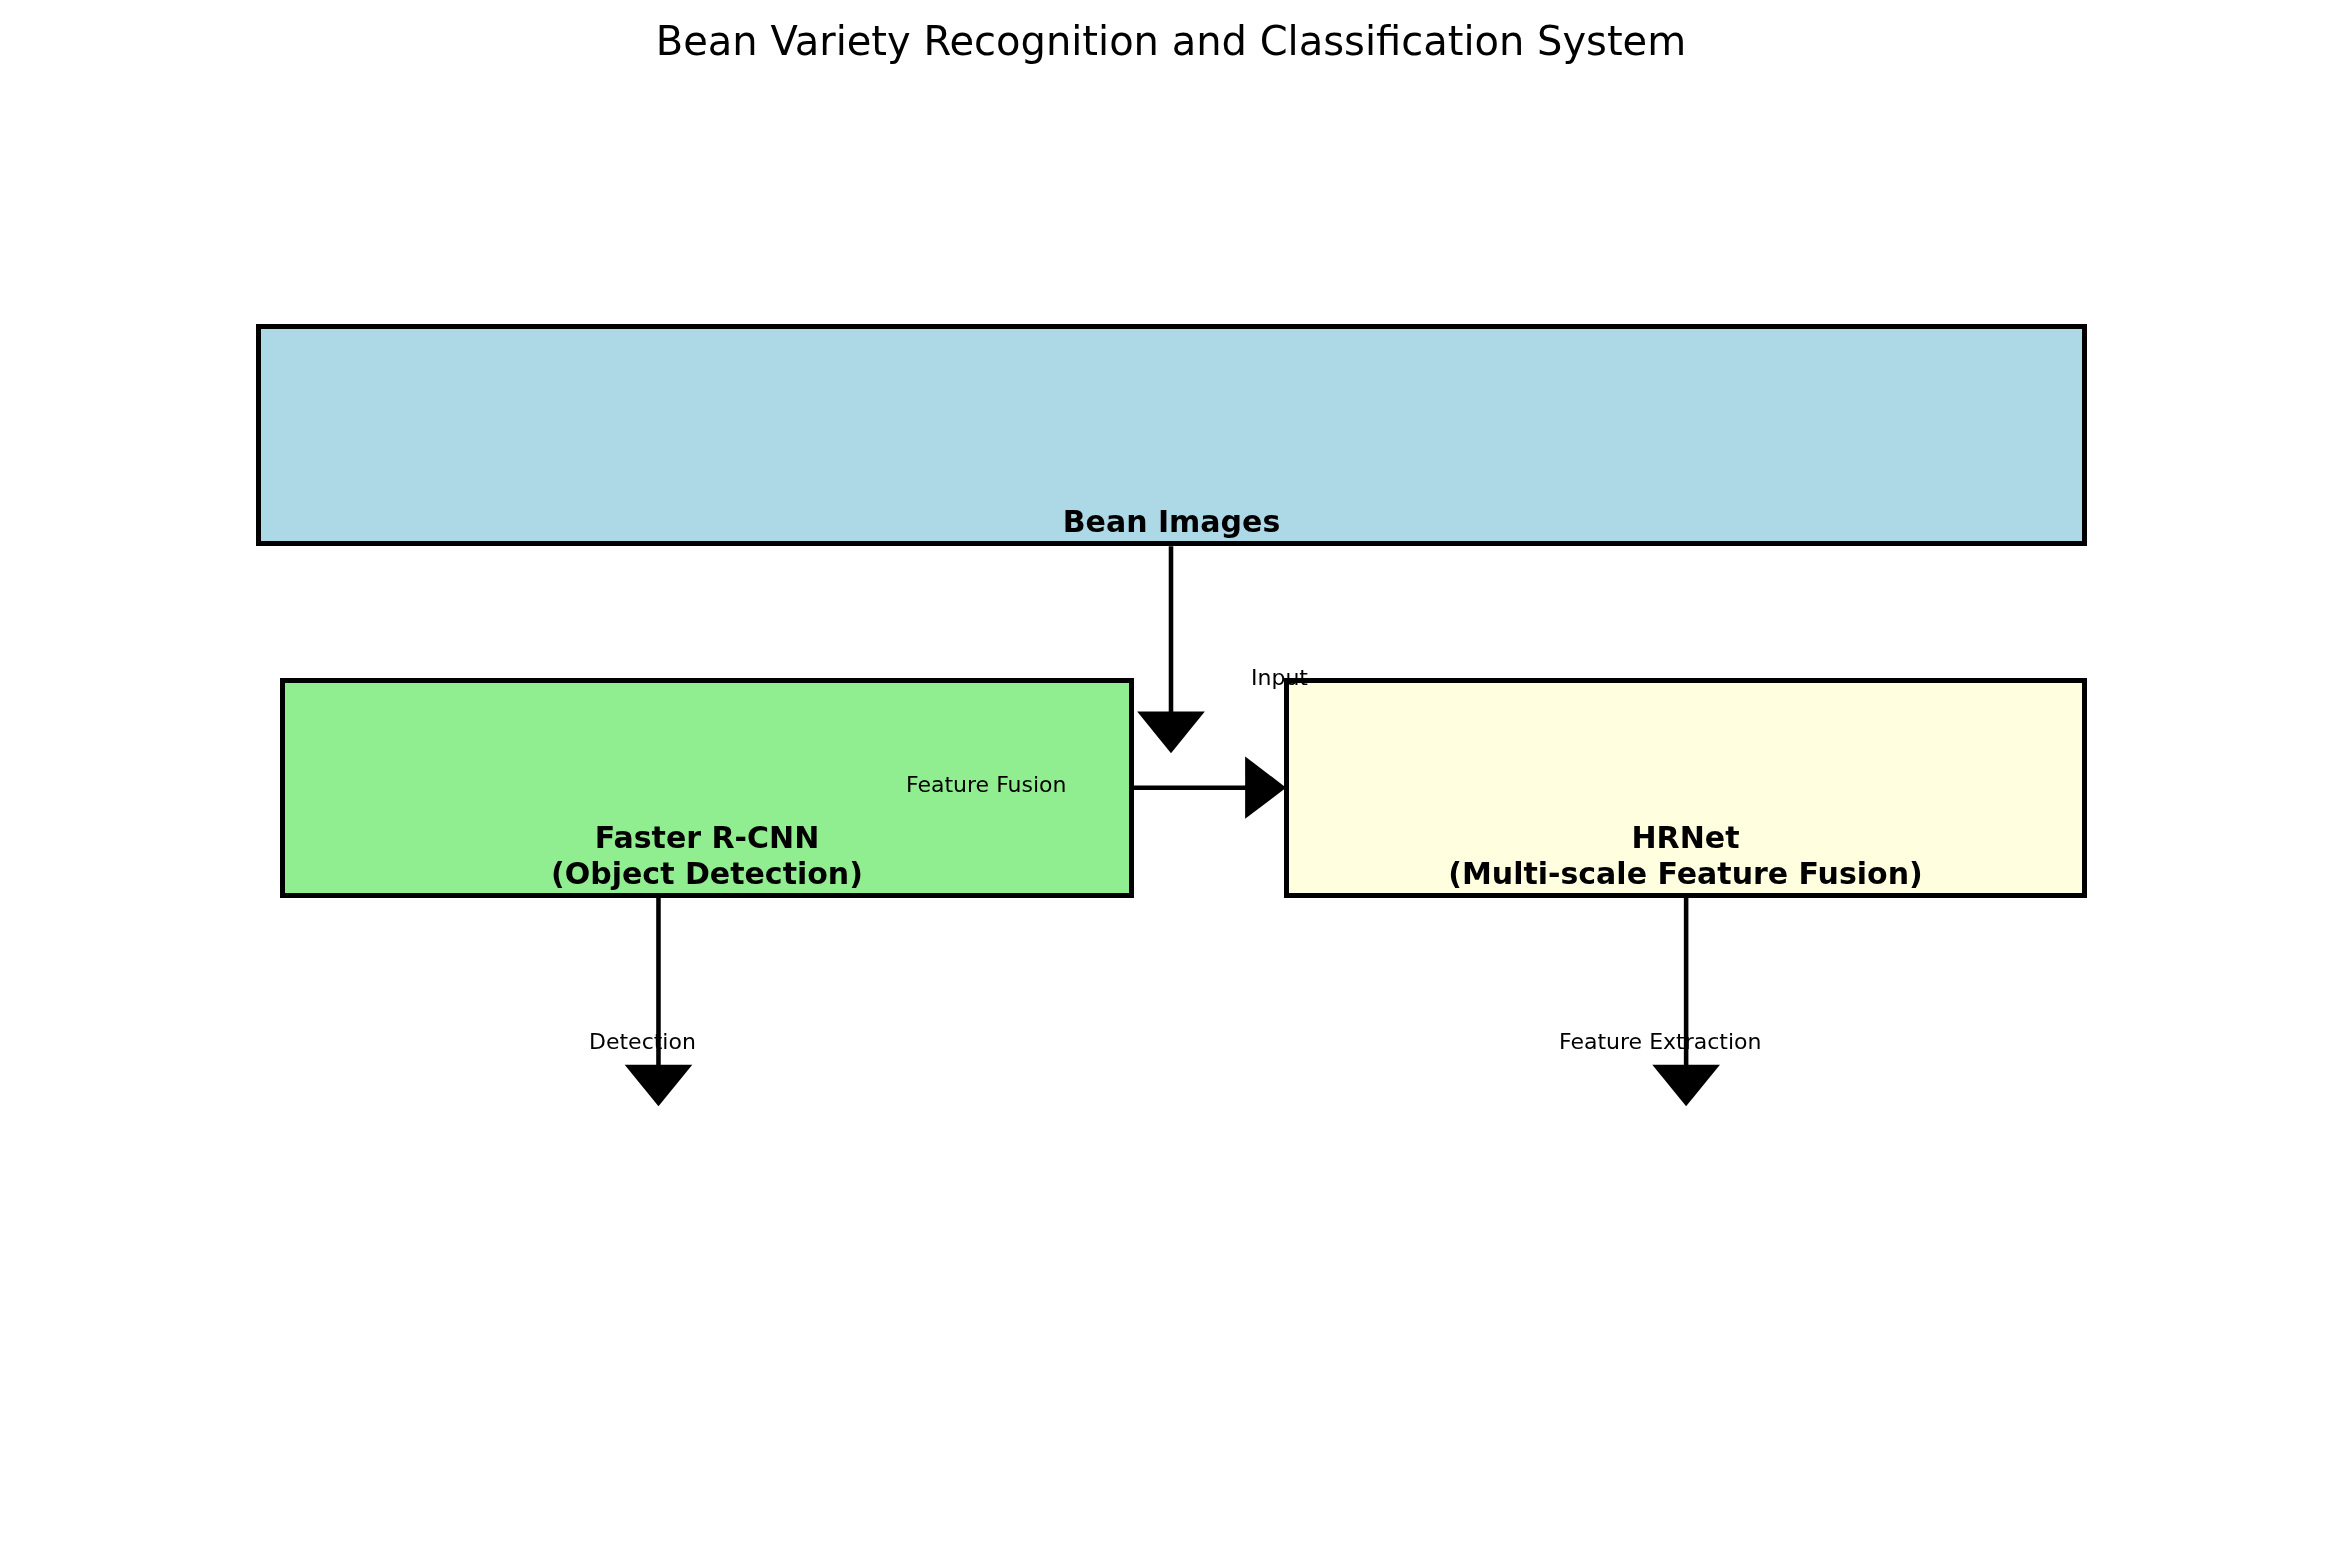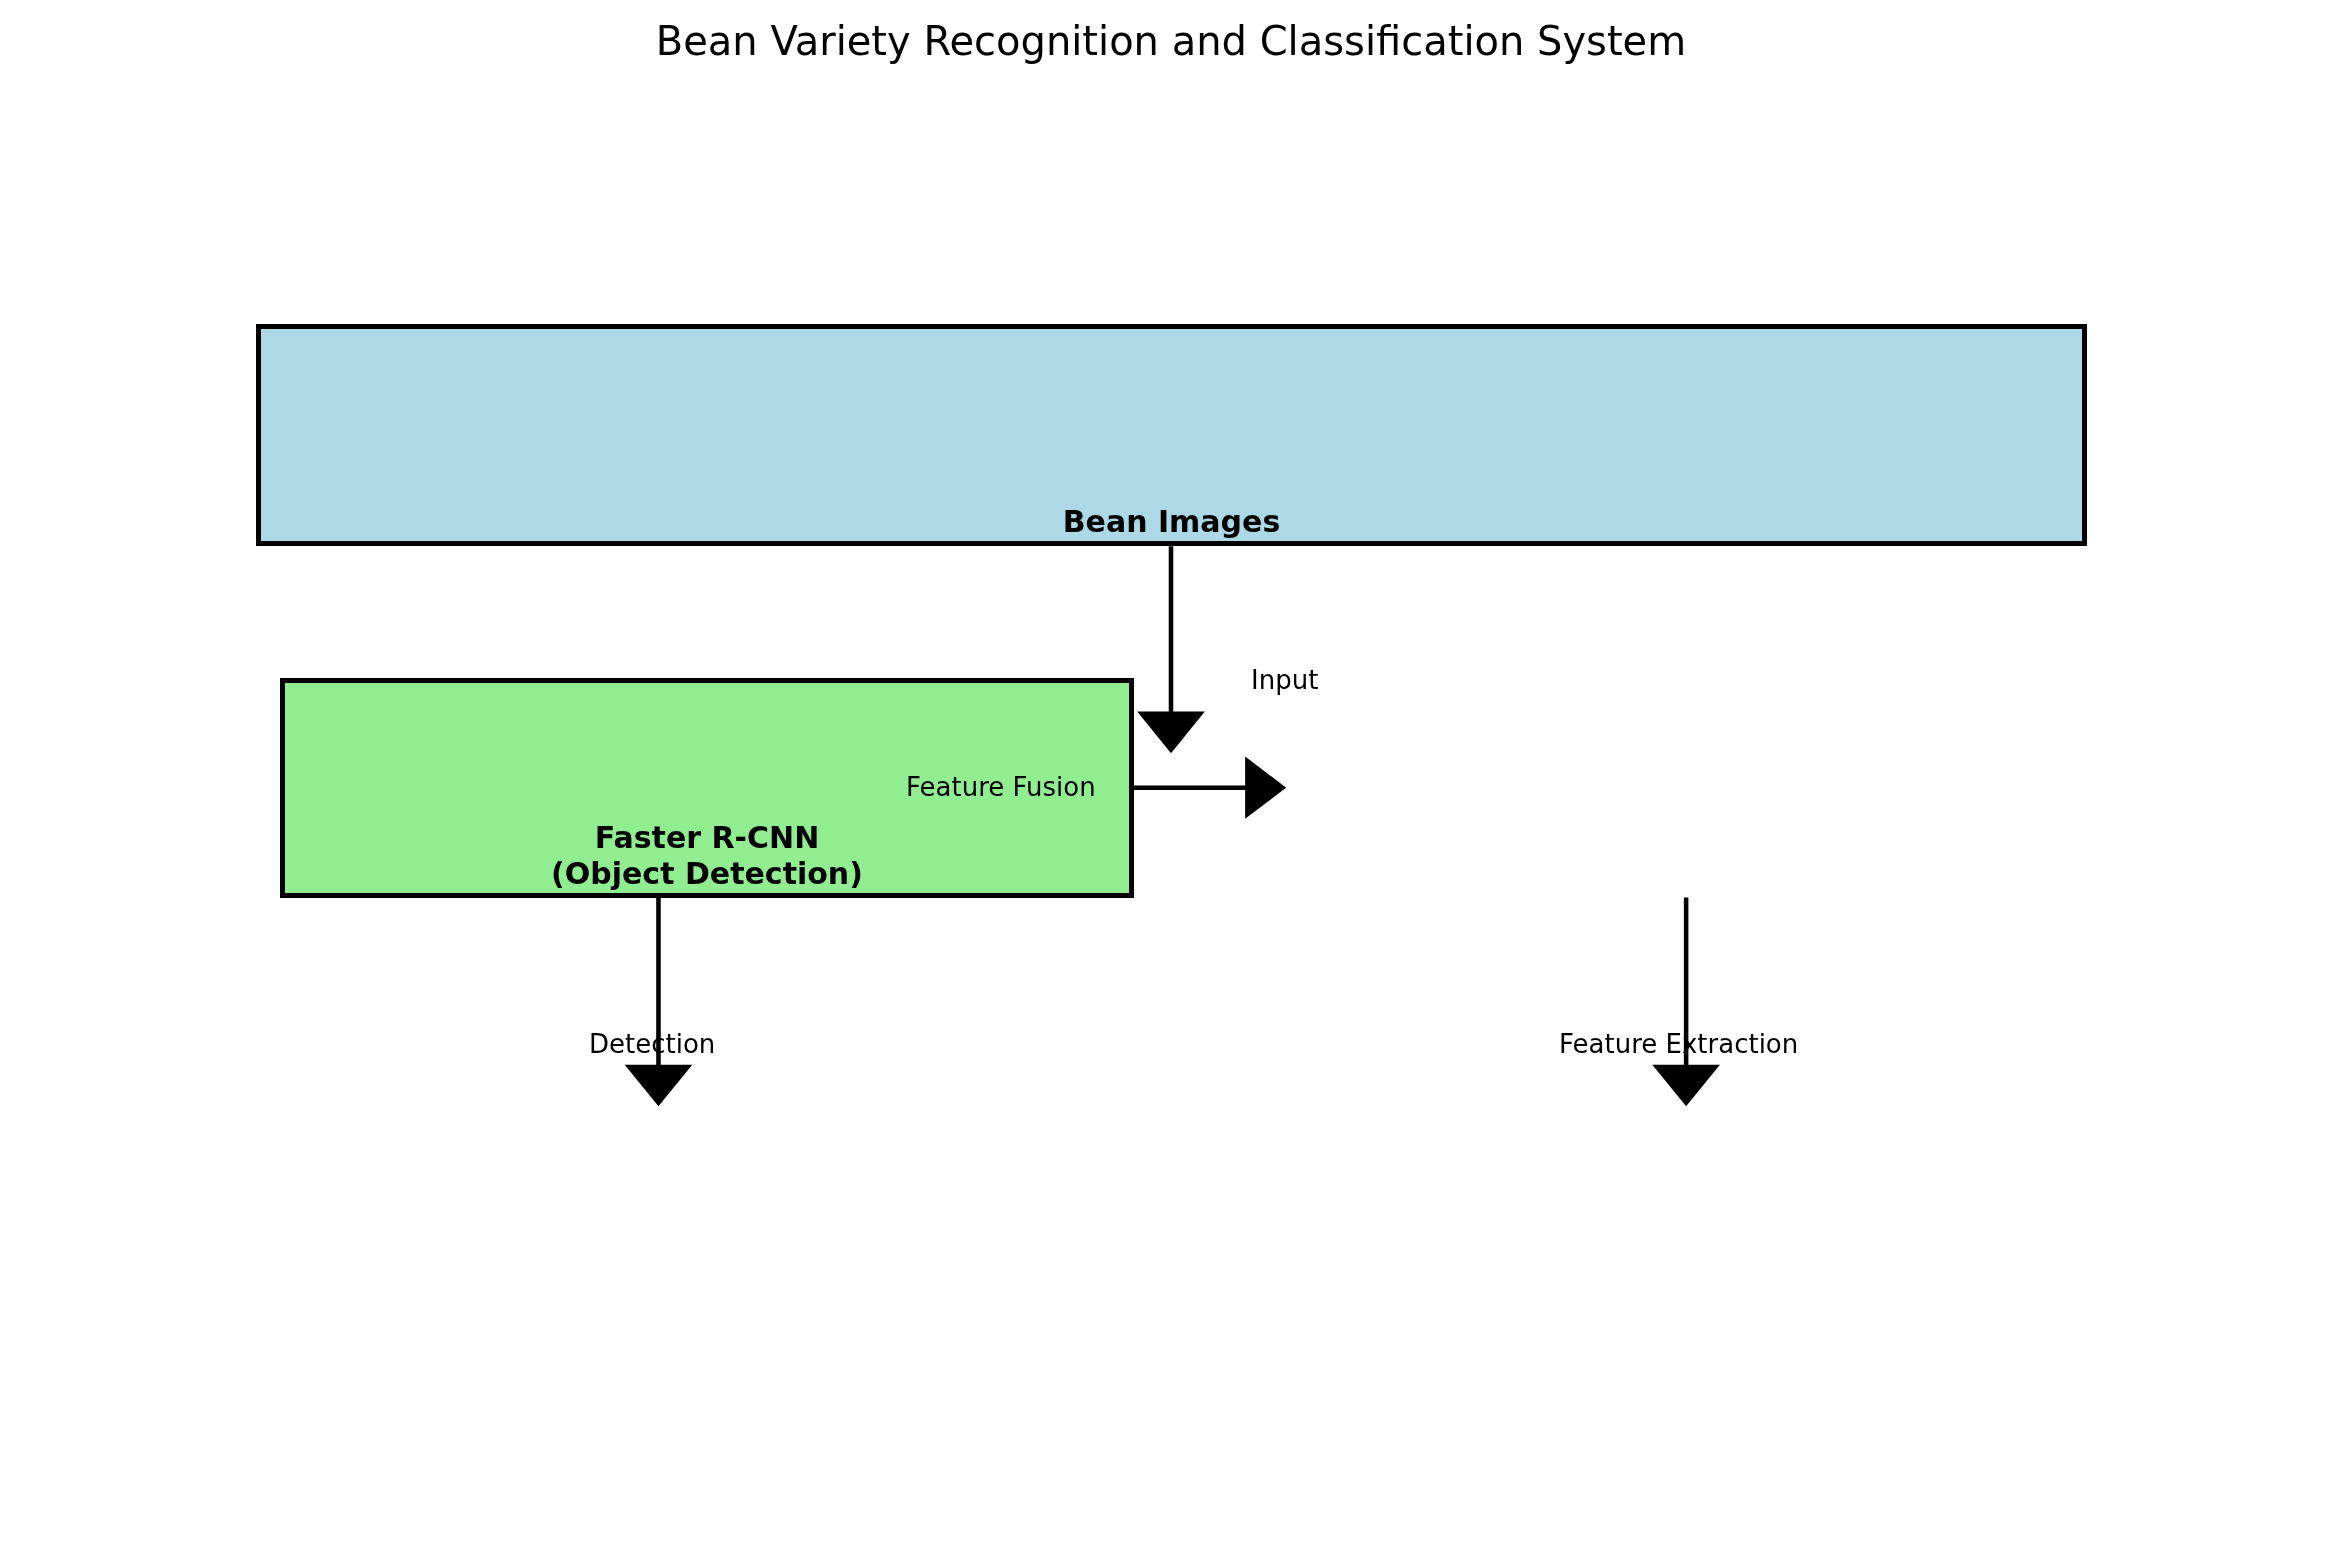--- a/index.html
+++ b/index.html
@@ -87,21 +87,21 @@
     top: 0;
     width: 2342px;
     height: 1561px;
     pointer-events: none;
   }
 
   
   .edge-label {
     position: absolute;
     font-family: "DejaVu Sans", sans-serif;
-    font-size: 26px;
+    font-size: 22px;
     font-weight: 400;
     color: #000000;
     white-space: nowrap;
   }
   #label-input        { left: 1251px; top: 665px; }
   #label-feature-fusion { left: 906px; top: 772px; }
   #label-detection    { left: 589px;  top: 1029px; }
   #label-feature-extraction { left: 1559px; top: 1029px; }
 </style>
 </head>
@@ -136,20 +136,24 @@
 
   <div class="node" id="node-bean-images">
     <span class="node-label">Bean Images</span>
   </div>
 
   <div class="node" id="node-faster-rcnn">
     <span class="node-label">Faster R-CNN
 (Object Detection)</span>
   </div>
 
+  <div class="node" id="node-hrnet">
+    <span class="node-label">HRNet
+(Multi-scale Feature Fusion)</span>
+  </div>
 
 
   <div class="edge-label" id="label-input">Input</div>
 
   <div class="edge-label" id="label-feature-fusion">Feature Fusion</div>
 
   <div class="edge-label" id="label-detection">Detection</div>
 
   <div class="edge-label" id="label-feature-extraction">Feature Extraction</div>
 

